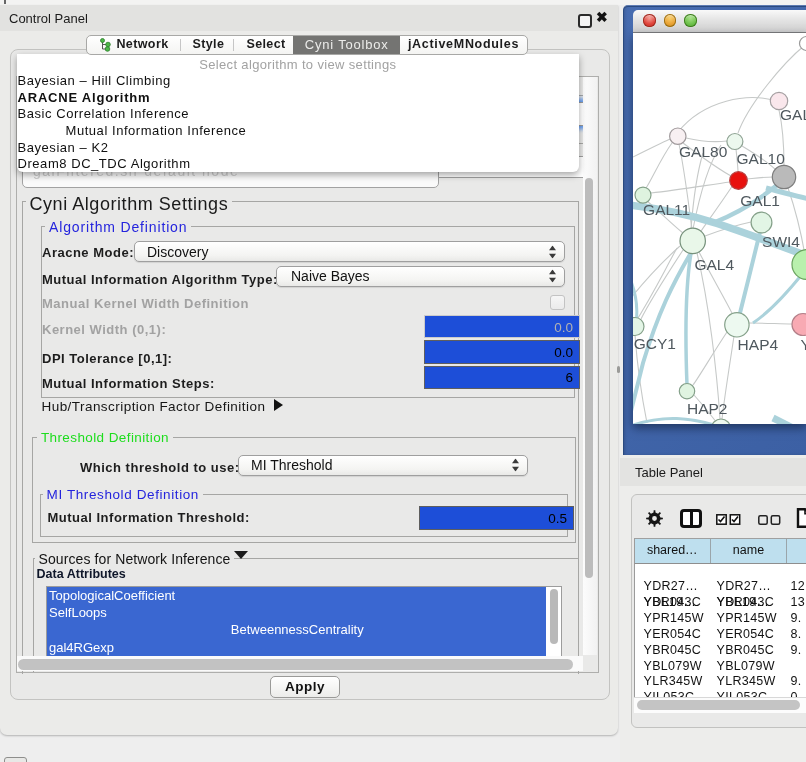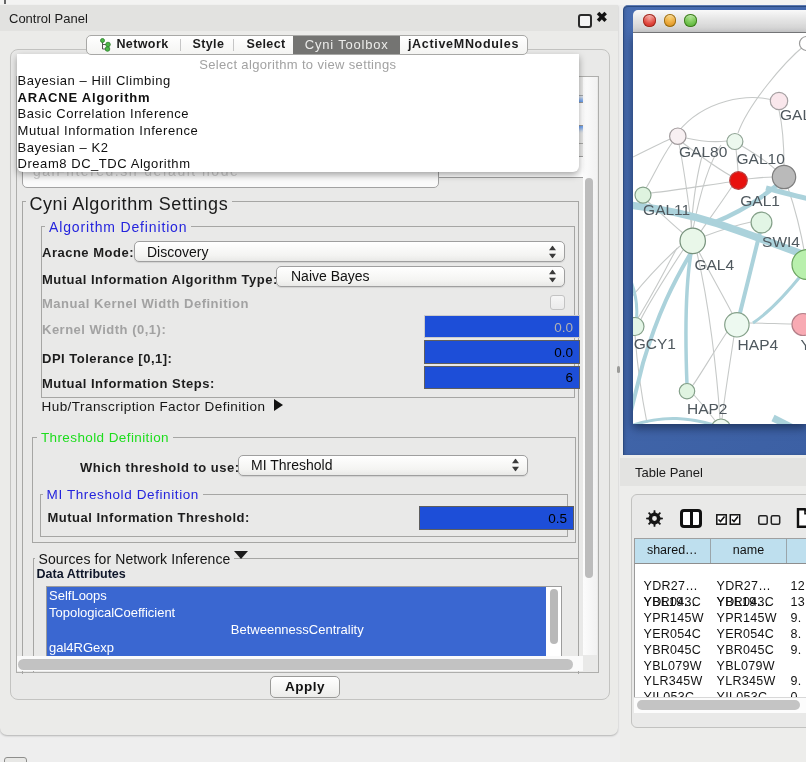--- a/index.html
+++ b/index.html
@@ -99,42 +99,42 @@
       <span>0.5</span>
     </div>
 
   <div class="gbox" style="left:32.5px;top:552.5px;width:544.5px;height:113px;border-bottom:none;">
     <div class="gtitle" style="color:#141414;left:1px;font-size:14px;letter-spacing:0.1px;">Sources for Network Inference</div>
   </div>
   <div class="abs" style="left:234px;top:546px;width:0;height:0;border-top:8px solid #1b1b1b;border-left:7.5px solid transparent;border-right:7.5px solid transparent;"></div>
   <div class="abs" style="left:36.6px;top:562px;font-size:12.5px;font-weight:bold;color:#0f172a;">Data Attributes</div>
   <div class="abs" style="left:45.5px;top:580.5px;width:514px;height:70px;background:#fff;border:1px solid #9c9c9c;"></div>
   <div class="abs" style="left:46.5px;top:582px;width:499px;height:68.5px;background:#3a67d1;color:#fff;font-size:13px;">
+    <div style="height:17.2px;line-height:17.2px;padding-left:2.5px;">TopologicalCoefficient</div>
     <div style="height:17.2px;line-height:17.2px;padding-left:2.5px;">SelfLoops</div>
-    <div style="height:17.2px;line-height:17.2px;padding-left:2.5px;">TopologicalCoefficient</div>
     <div style="height:17.2px;line-height:17.2px;padding-left:2.5px;text-align:center;">BetweennessCentrality</div>
     <div style="height:17.2px;line-height:17.2px;padding-left:2.5px;">gal4RGexp</div>
   </div>
   <div class="abs" style="left:549.5px;top:584px;width:8.5px;height:54.5px;background:#b9b9b9;border-radius:4.5px;"></div>
 
   <div class="abs" style="left:583px;top:72px;width:14px;height:578px;background:linear-gradient(to right,#fcfcfc,#f2f2f2);"></div>
   <div class="abs" style="left:584.5px;top:173px;width:8px;height:400px;background:#bcbcbc;border-radius:4.5px;"></div>
   <div class="abs" style="left:17px;top:650.5px;width:566px;height:15px;background:#fafafa;"></div>
   <div class="abs" style="left:18px;top:653.5px;width:555px;height:11px;background:#c2c2c2;border-radius:5.5px;"></div>
 
   <div class="abs" style="left:270px;top:671px;width:68px;height:20px;background:linear-gradient(#ffffff,#ececea);border:1px solid #9a9a98;border-radius:5px;text-align:center;line-height:20px;font-size:13.5px;font-weight:bold;letter-spacing:0.5px;color:#111;">Apply</div>
 
 </div>
 
 <div class="abs" style="left:16.5px;top:54px;width:562.5px;height:117.5px;background:#ffffff;border-radius:0 0 6px 6px;box-shadow:0 3px 7px rgba(0,0,0,0.35);font-size:13px;color:#101010;letter-spacing:0.55px;">
   <div style="height:19px;line-height:22px;text-align:center;color:#a2a2a2;letter-spacing:0.35px;">Select algorithm to view settings</div>
   <div style="height:16.65px;line-height:16px;padding-left:1px;">Bayesian – Hill Climbing</div>
   <div style="height:16.65px;line-height:16px;padding-left:1px;font-weight:bold;letter-spacing:0.8px;">ARACNE Algorithm</div>
   <div style="height:16.65px;line-height:16px;padding-left:1px;">Basic Correlation Inference</div>
-  <div style="height:16.65px;line-height:16px;padding-left:1px;">Mutual Information Inference</div>
+  <div style="height:16.65px;line-height:16px;padding-left:1px;margin-left:48px;">Mutual Information Inference</div>
   <div style="height:16.65px;line-height:16px;padding-left:1px;">Bayesian – K2</div>
   <div style="height:16.65px;line-height:16px;padding-left:1px;">Dream8 DC_TDC Algorithm</div>
 </div>
 
 <div class="abs" style="left:86.4px;top:35px;width:439.6px;height:17.5px;background:linear-gradient(#ffffff,#f4f4f2);border:1px solid #a8a8a6;border-radius:5px;overflow:hidden;font-size:12.5px;font-weight:bold;letter-spacing:0.4px;color:#1c1c1c;">
   <div class="abs" style="left:29px;top:0;height:100%;line-height:17px;">Network</div>
   <div class="abs" style="left:93px;top:2.5px;width:1px;height:12px;background:#c6c6c6;"></div>
   <div class="abs" style="left:105px;top:0;height:100%;line-height:17px;">Style</div>
   <div class="abs" style="left:145.6px;top:2.5px;width:1px;height:12px;background:#c6c6c6;"></div>
   <div class="abs" style="left:159px;top:0;height:100%;line-height:17px;">Select</div>

